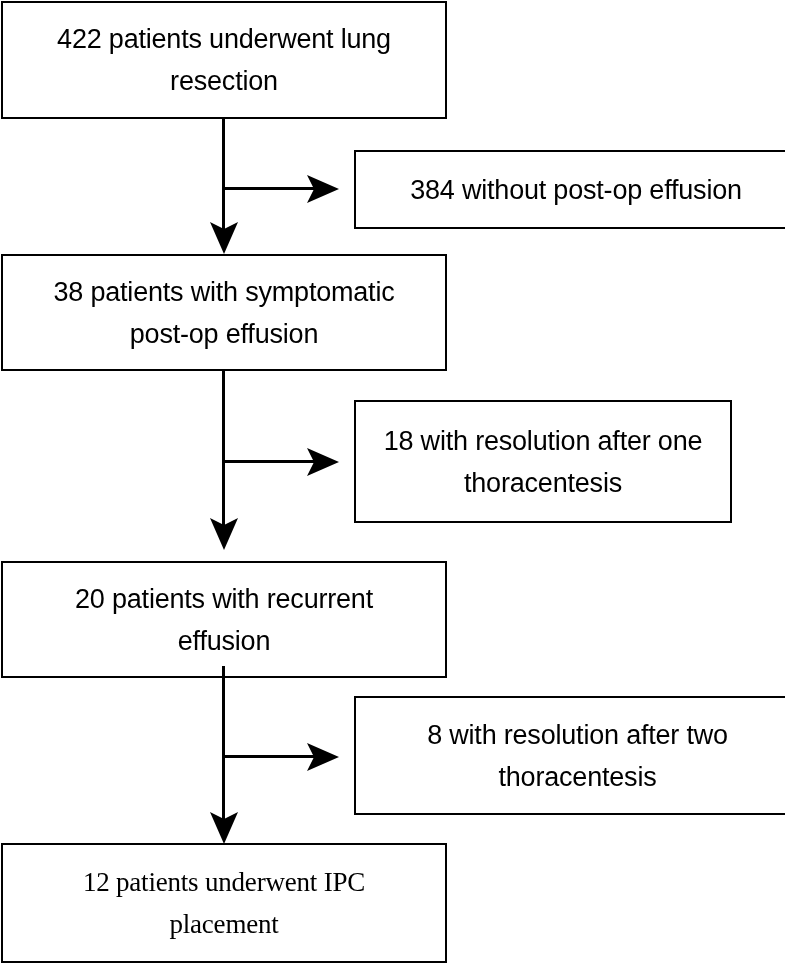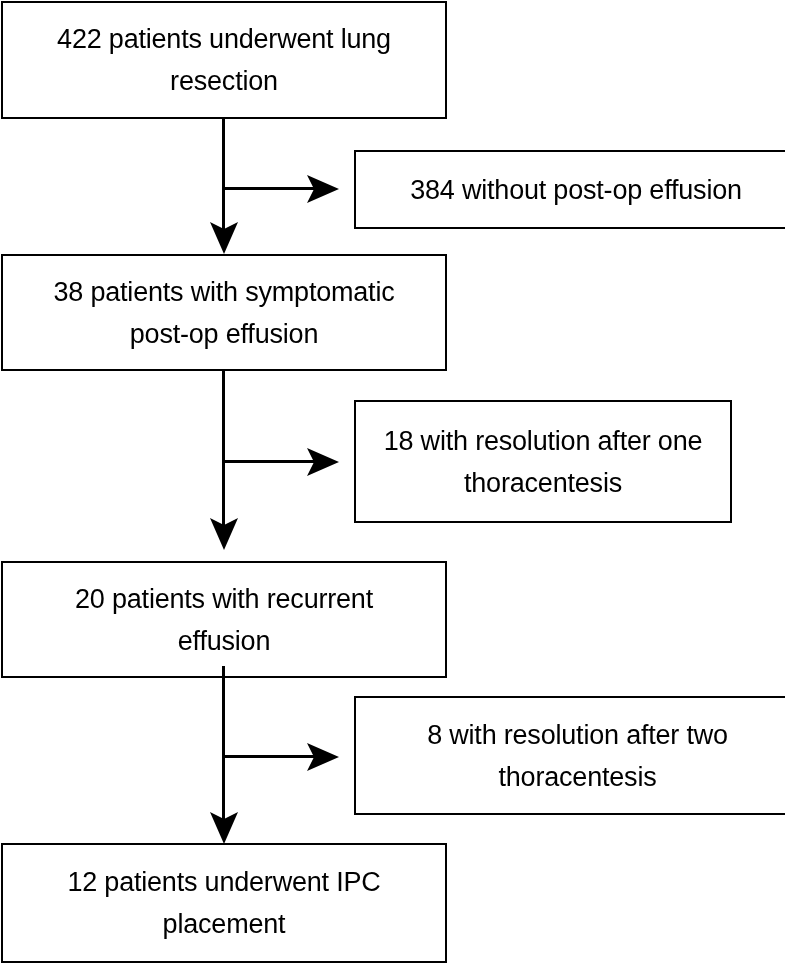--- a/index.html
+++ b/index.html
@@ -47,21 +47,21 @@
     width: 446px;
   }
   
   .node.branch {
     left: 354px;
   }
 
   #node-main-1 { top: 1px;   height: 118px; }
   #node-main-2 { top: 254px; height: 117px; text-align: center; }
   #node-main-3 { top: 561px; height: 117px; }
-  #node-main-4 { top: 843px; height: 120px; }
+  #node-main-4 { top: 843px; height: 120px; font-family: Liberation Serif, serif; }
 
   #node-branch-1 { top: 150px; height: 79px;  width: 444px; }
   #node-branch-2 { top: 400px; height: 123px; width: 378px; justify-content: center; }
   #node-branch-3 { top: 696px; height: 119px; width: 447px; }
 
   
   .vline {
     position: absolute;
     left: 222px;
     width: 3px;

